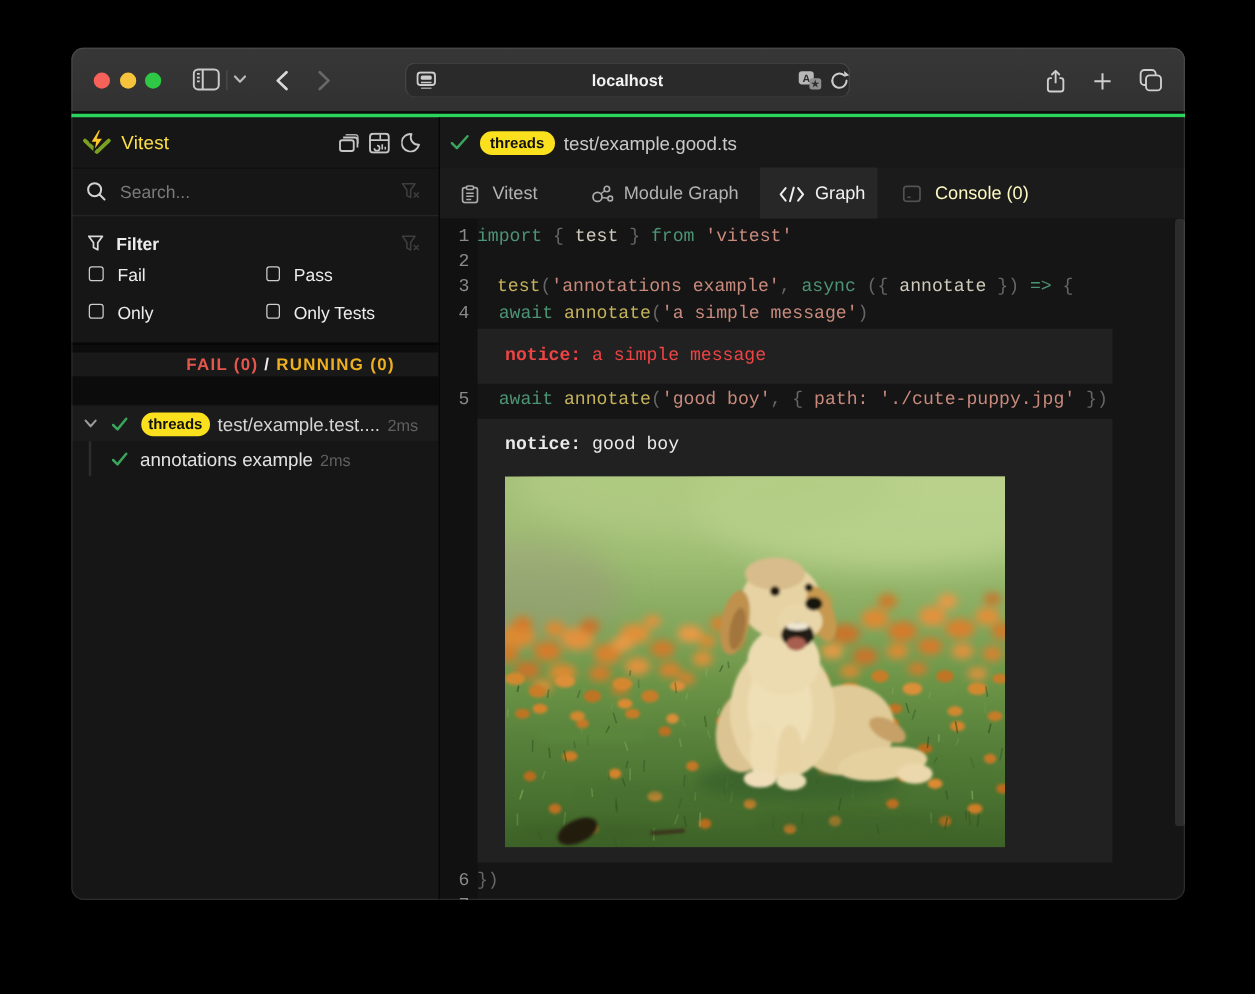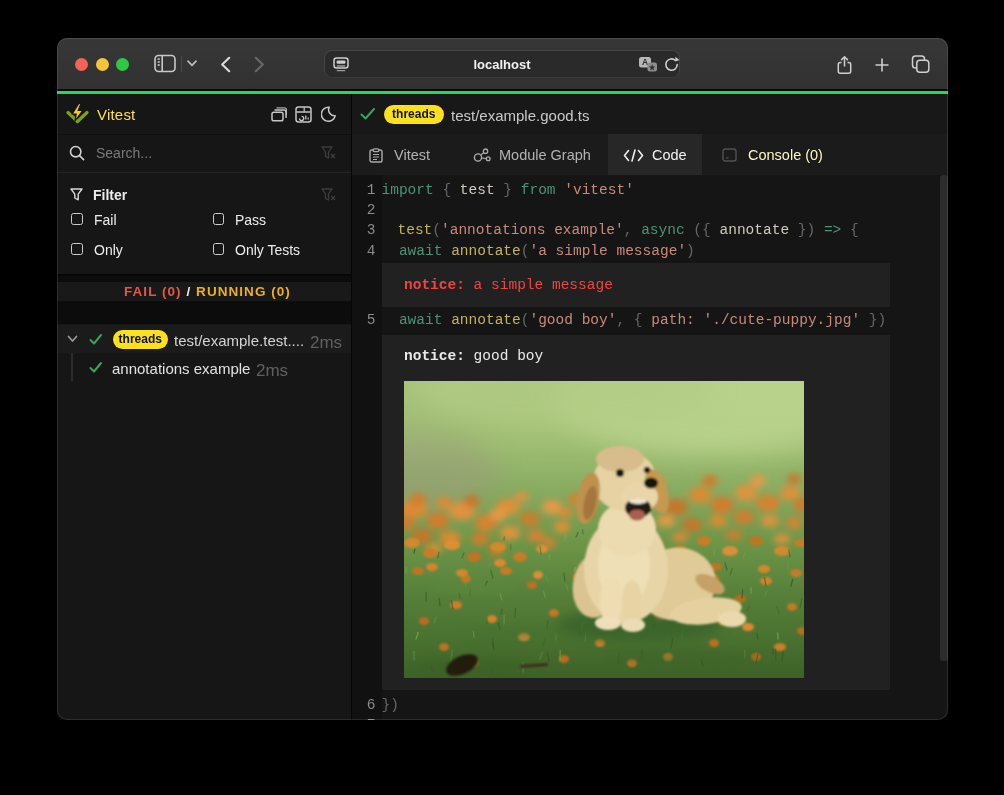--- a/index.html
+++ b/index.html
@@ -12,24 +12,24 @@
   .dot{position:absolute;width:13px;height:13px;border-radius:50%;top:19.5px;}
   #shadowline{position:absolute;left:0;top:51px;width:891px;height:2px;background:#0b0b0b;}
   #accent{position:absolute;left:0;top:53px;width:891px;height:2.5px;background:#2bd45c;}
   #addrbar{position:absolute;left:267px;top:11.5px;width:356px;height:28px;border-radius:8px;background:#2a2a2a;border:1px solid #454545;border-bottom-color:#3a3a3a;}
   .tbtxt{color:#f2f2f2;font-size:13px;font-weight:700;}
   
   #sidebar{position:absolute;left:0;top:55.5px;width:294px;height:626.5px;background:#161616;}
   #main{position:absolute;left:294px;top:55.5px;width:597px;height:626.5px;background:#151515;}
   #vdivider{position:absolute;left:293.5px;top:55.5px;width:1px;height:626.5px;background:#060606;}
   .pill{position:absolute;background:#fbe11d;border-radius:9.5px;color:#111;font-size:12px;font-weight:700;text-align:center;}
-  .ms{color:#606060;font-size:17px;}
+  .ms{color:#606060;font-size:13px;}
   .cb{width:11.5px;height:11.5px;border:1.6px solid #cdcdcd;border-radius:2.5px;}
   .cblab{font-size:14px;color:#ededed;}
-  .sumrow{left:0;width:294px;height:19px;line-height:19px;font-size:13.5px;font-weight:700;letter-spacing:1.05px;background:#191919;padding-left:67px;}
+  .sumrow{left:0;width:294px;height:19px;line-height:19px;font-size:13.5px;font-weight:700;letter-spacing:1.05px;background:#191919;padding-left:92px;}
   .chk{width:14px;height:13px;}
   .tabtxt{position:absolute;top:53px;font-size:14.5px;color:#b3b3b3;}
   .gnum{position:absolute;left:0;width:24.5px;text-align:right;font-family:"Liberation Mono",monospace;font-size:14.5px;line-height:20.2px;color:#8a8a8a;}
   .cl{position:absolute;left:30.5px;white-space:pre;font-family:"Liberation Mono",monospace;font-size:14.5px;line-height:20.2px;color:#cfcabb;}
   .k{color:#4d9375;}
   .p{color:#666666;}
   .f{color:#c4b35a;}
   .s{color:#c98a7d;}
   .v{color:#cfcabb;}
 </style>
@@ -211,21 +211,21 @@
       <circle cx="15.2" cy="10.8" r="1.9" fill="none" stroke="#ababab" stroke-width="1.3"></circle>
       <line x1="7.8" y1="7" x2="10.8" y2="4.6" stroke="#ababab" stroke-width="1.2"></line>
       <line x1="8.6" y1="10" x2="13.3" y2="10.6" stroke="#ababab" stroke-width="1.2"></line>
     </svg>
     <div class="tabtxt" style="left:148px;">Module Graph</div>
     <svg class="abs" style="left:272px;top:55px;" width="21" height="13" viewBox="0 0 21 13">
       <polyline points="5.5,1.5 1.5,6.5 5.5,11.5" fill="none" stroke="#ededed" stroke-width="1.6" stroke-linecap="round" stroke-linejoin="round"></polyline>
       <polyline points="15.5,1.5 19.5,6.5 15.5,11.5" fill="none" stroke="#ededed" stroke-width="1.6" stroke-linecap="round" stroke-linejoin="round"></polyline>
       <line x1="12" y1="1" x2="9" y2="12" stroke="#ededed" stroke-width="1.6" stroke-linecap="round"></line>
     </svg>
-    <div class="tabtxt" style="left:301px;color:#f2f2f2;font-weight:500;">Code</div>
+    <div class="tabtxt" style="left:301px;color:#f2f2f2;font-weight:500;">Graph</div>
     <svg class="abs" style="left:371px;top:54.5px;" width="15" height="14" viewBox="0 0 15 14">
       <rect x="1" y="1" width="13" height="12" rx="2.2" fill="none" stroke="#525252" stroke-width="1.4"></rect>
       <line x1="4" y1="9.8" x2="6.5" y2="9.8" stroke="#525252" stroke-width="1.3"></line>
     </svg>
     <div class="tabtxt" style="left:397px;color:#fef9c3;">Console (0)</div>
 
     <div class="abs" style="left:0;top:81px;width:597px;height:545.5px;background:#151515;"></div>
     <div class="abs" style="left:0;top:81px;width:30.5px;height:545.5px;background:#111111;"></div>
 
     <div class="abs" style="left:30.5px;top:169.5px;width:508.5px;height:44px;background:#212121;"></div>

